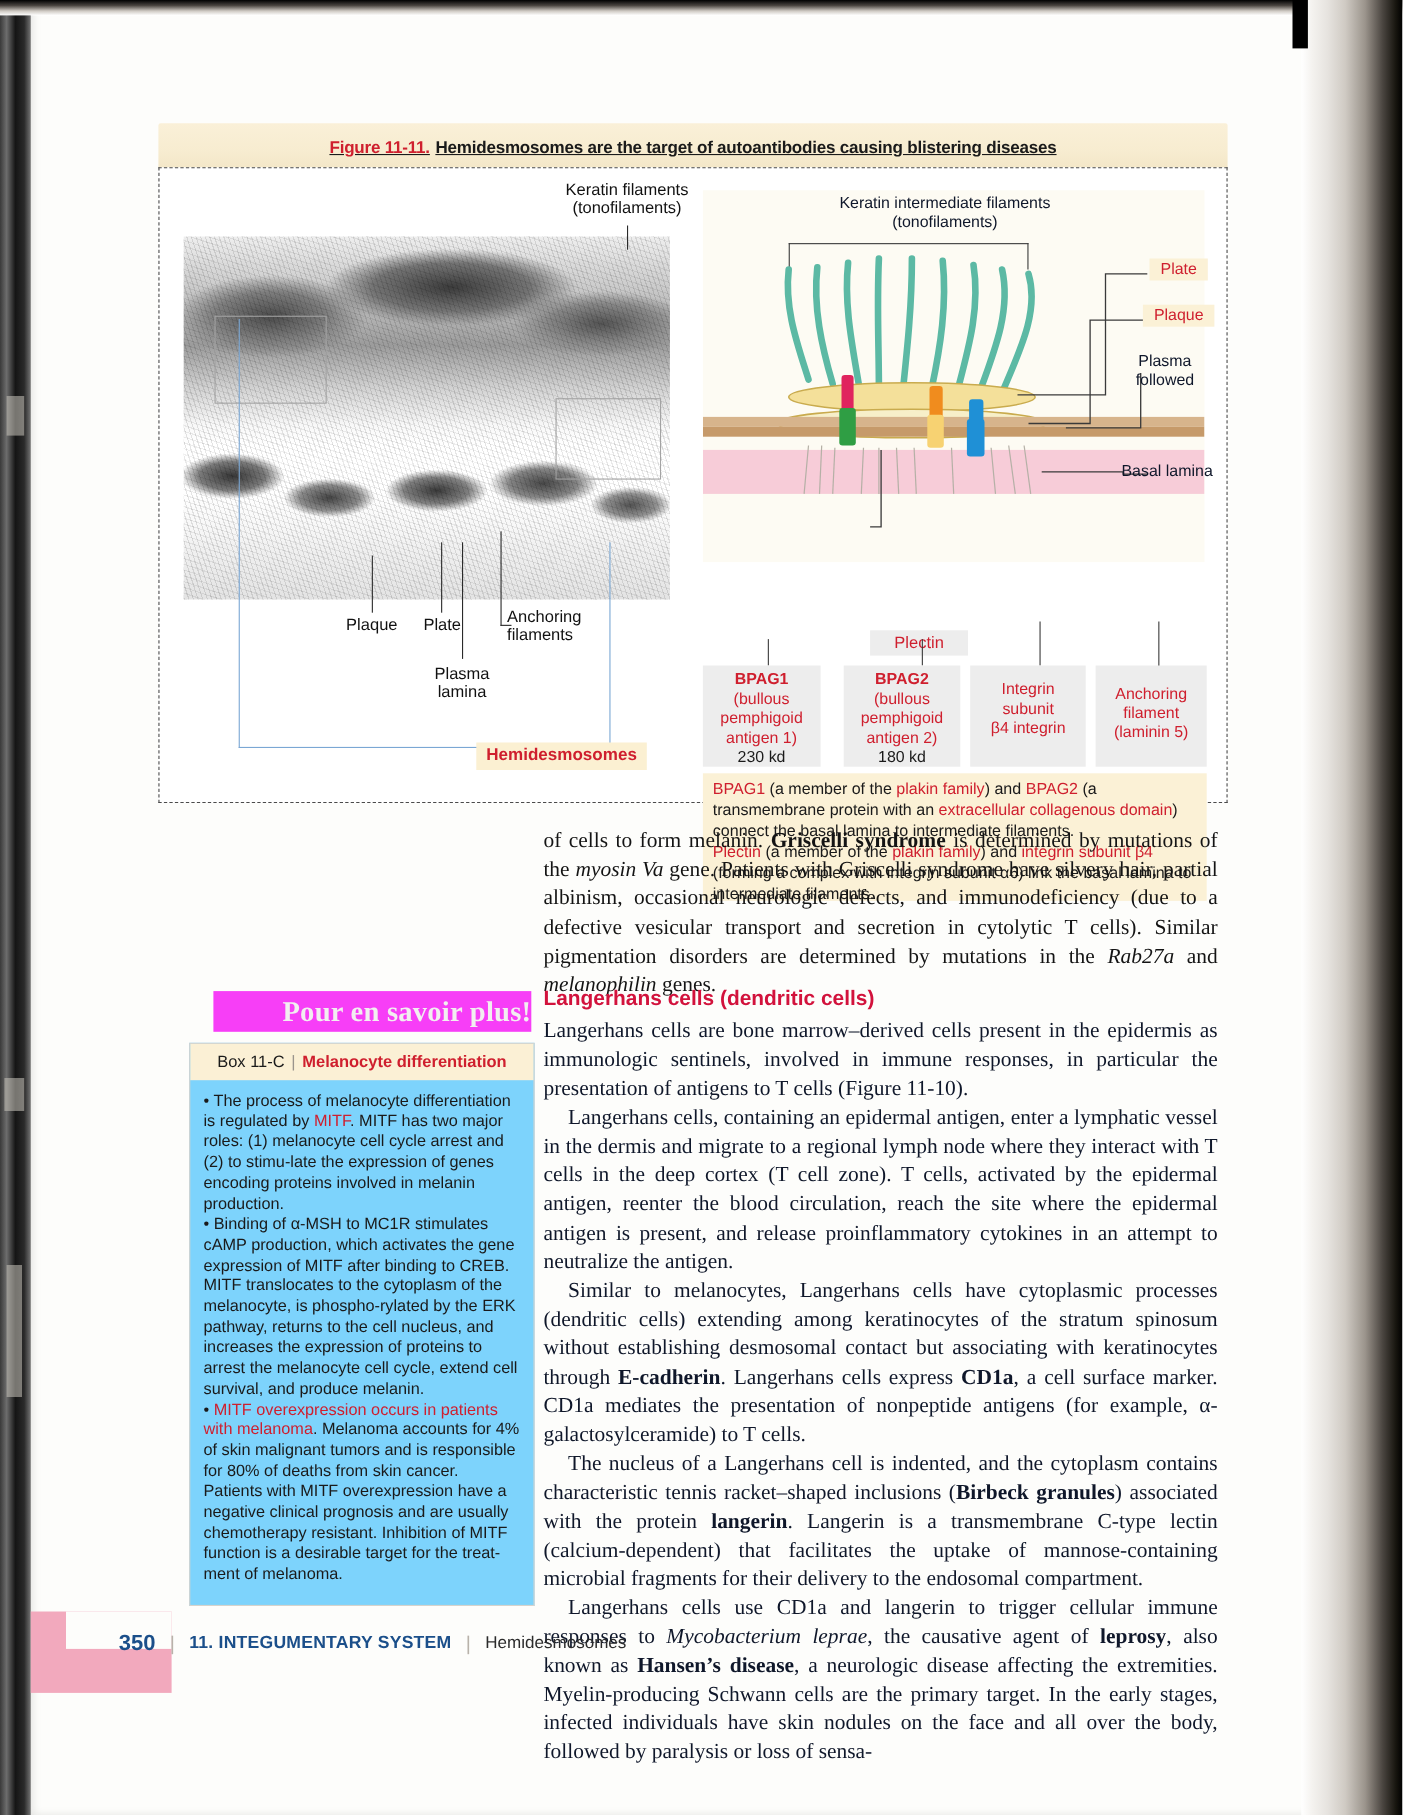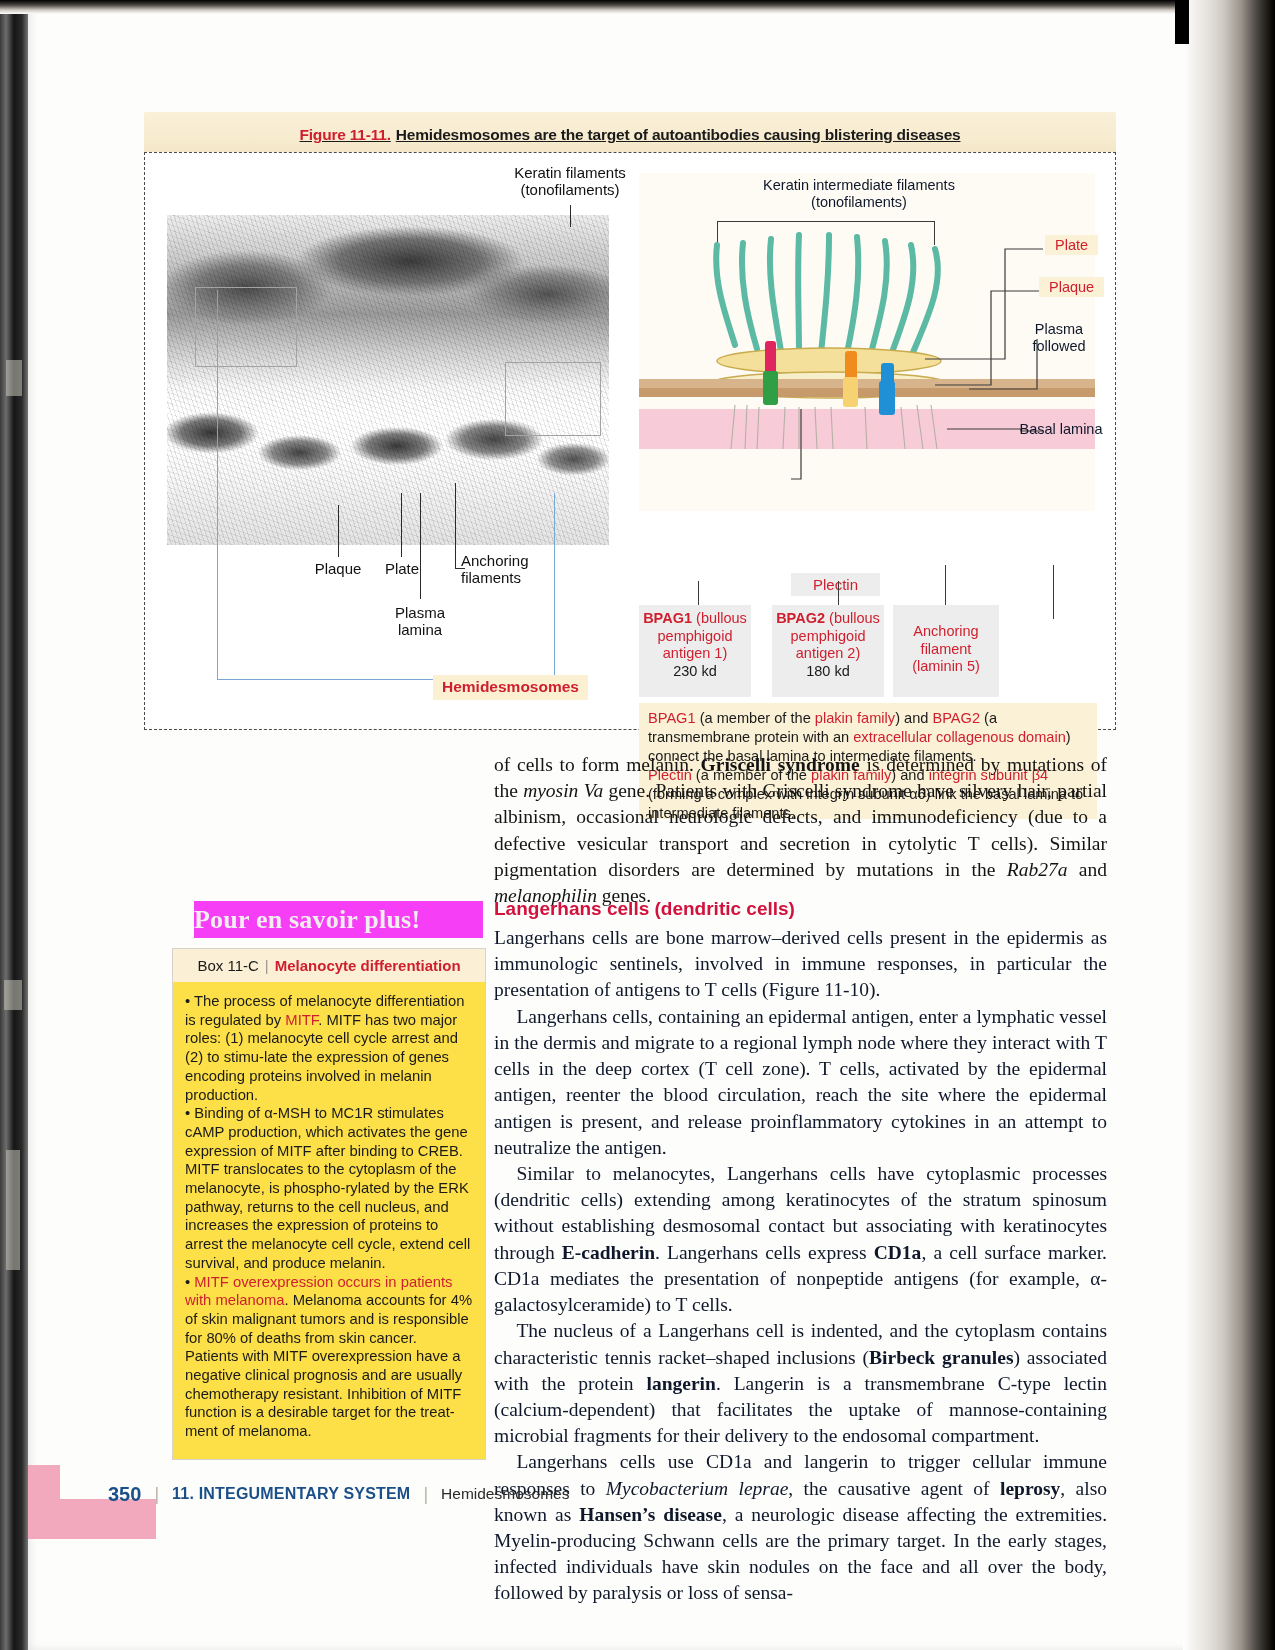--- a/index.html
+++ b/index.html
@@ -170,32 +170,32 @@
   }
   #col-right p{margin:0;text-indent:0;}
   #col-right p + p{text-indent:1.15em;}
   #col-right i{font-style:italic;}
   #col-right b{font-weight:bold;}
 
   
   #highlighter{
     position:absolute;left:194px;top:901px;width:289px;height:37px;
     background:#f73ef7;
-    display:flex;align-items:center;justify-content:flex-start;
+    display:flex;align-items:center;justify-content:flex-end;
   }
   #highlighter span{
     font-family:"Liberation Serif", serif;
     font-weight:bold;font-size:26px;color:#f2eef0;
     letter-spacing:.2px;white-space:nowrap;
   }
 
   
   #box11c{
     position:absolute;left:172px;top:948px;width:312px;height:510px;
-    background:#fde047;
+    background:#7dd3fc;
     border:1px solid #d7d3cc;
   }
   #box11c-head{
     height:33px;background:#fbf0d5;
     display:flex;align-items:center;justify-content:center;
     font-family:"Liberation Sans", sans-serif;font-size:15px;
   }
   #box11c-head .bn{color:#1a1a1a;}
   #box11c-head .sep{color:#9a948c;margin:0 6px;}
   #box11c-head .bt{color:#cf1f2e;font-weight:bold;}
@@ -368,20 +368,24 @@
         <span>antigen 1)</span><br>
         <span class="blk">230 kd</span>
       </div>
       <div class="pbox" style="width:112px;margin-left:12px;">
         <b>BPAG2</b>
         <span>(bullous</span><br>
         <span>pemphigoid</span><br>
         <span>antigen 2)</span><br>
         <span class="blk">180 kd</span>
       </div>
+      <div class="pbox" style="width:110px;padding-top:14px;">
+        <span>Integrin subunit</span><br>
+        <span>β4 integrin</span>
+      </div>
       <div class="pbox" style="width:106px;padding-top:18px;">
         <span>Anchoring</span><br>
         <span>filament</span><br>
         <span>(laminin 5)</span>
       </div>
     </div>
 
     <div id="explain">
       <span class="r">BPAG1</span><span> (a member of the </span><span class="r">plakin family</span><span>) and </span><span class="r">BPAG2</span><span> (a transmembrane protein with an </span><span class="r">extracellular collagenous domain</span><span>) connect the basal lamina to intermediate filaments.</span><br>
       <span class="r">Plectin</span><span> (a member of the </span><span class="r">plakin family</span><span>) and </span><span class="r">integrin subunit β4</span><span> (forming a complex with integrin subunit α6) link the basal lamina to intermediate filaments.</span>

